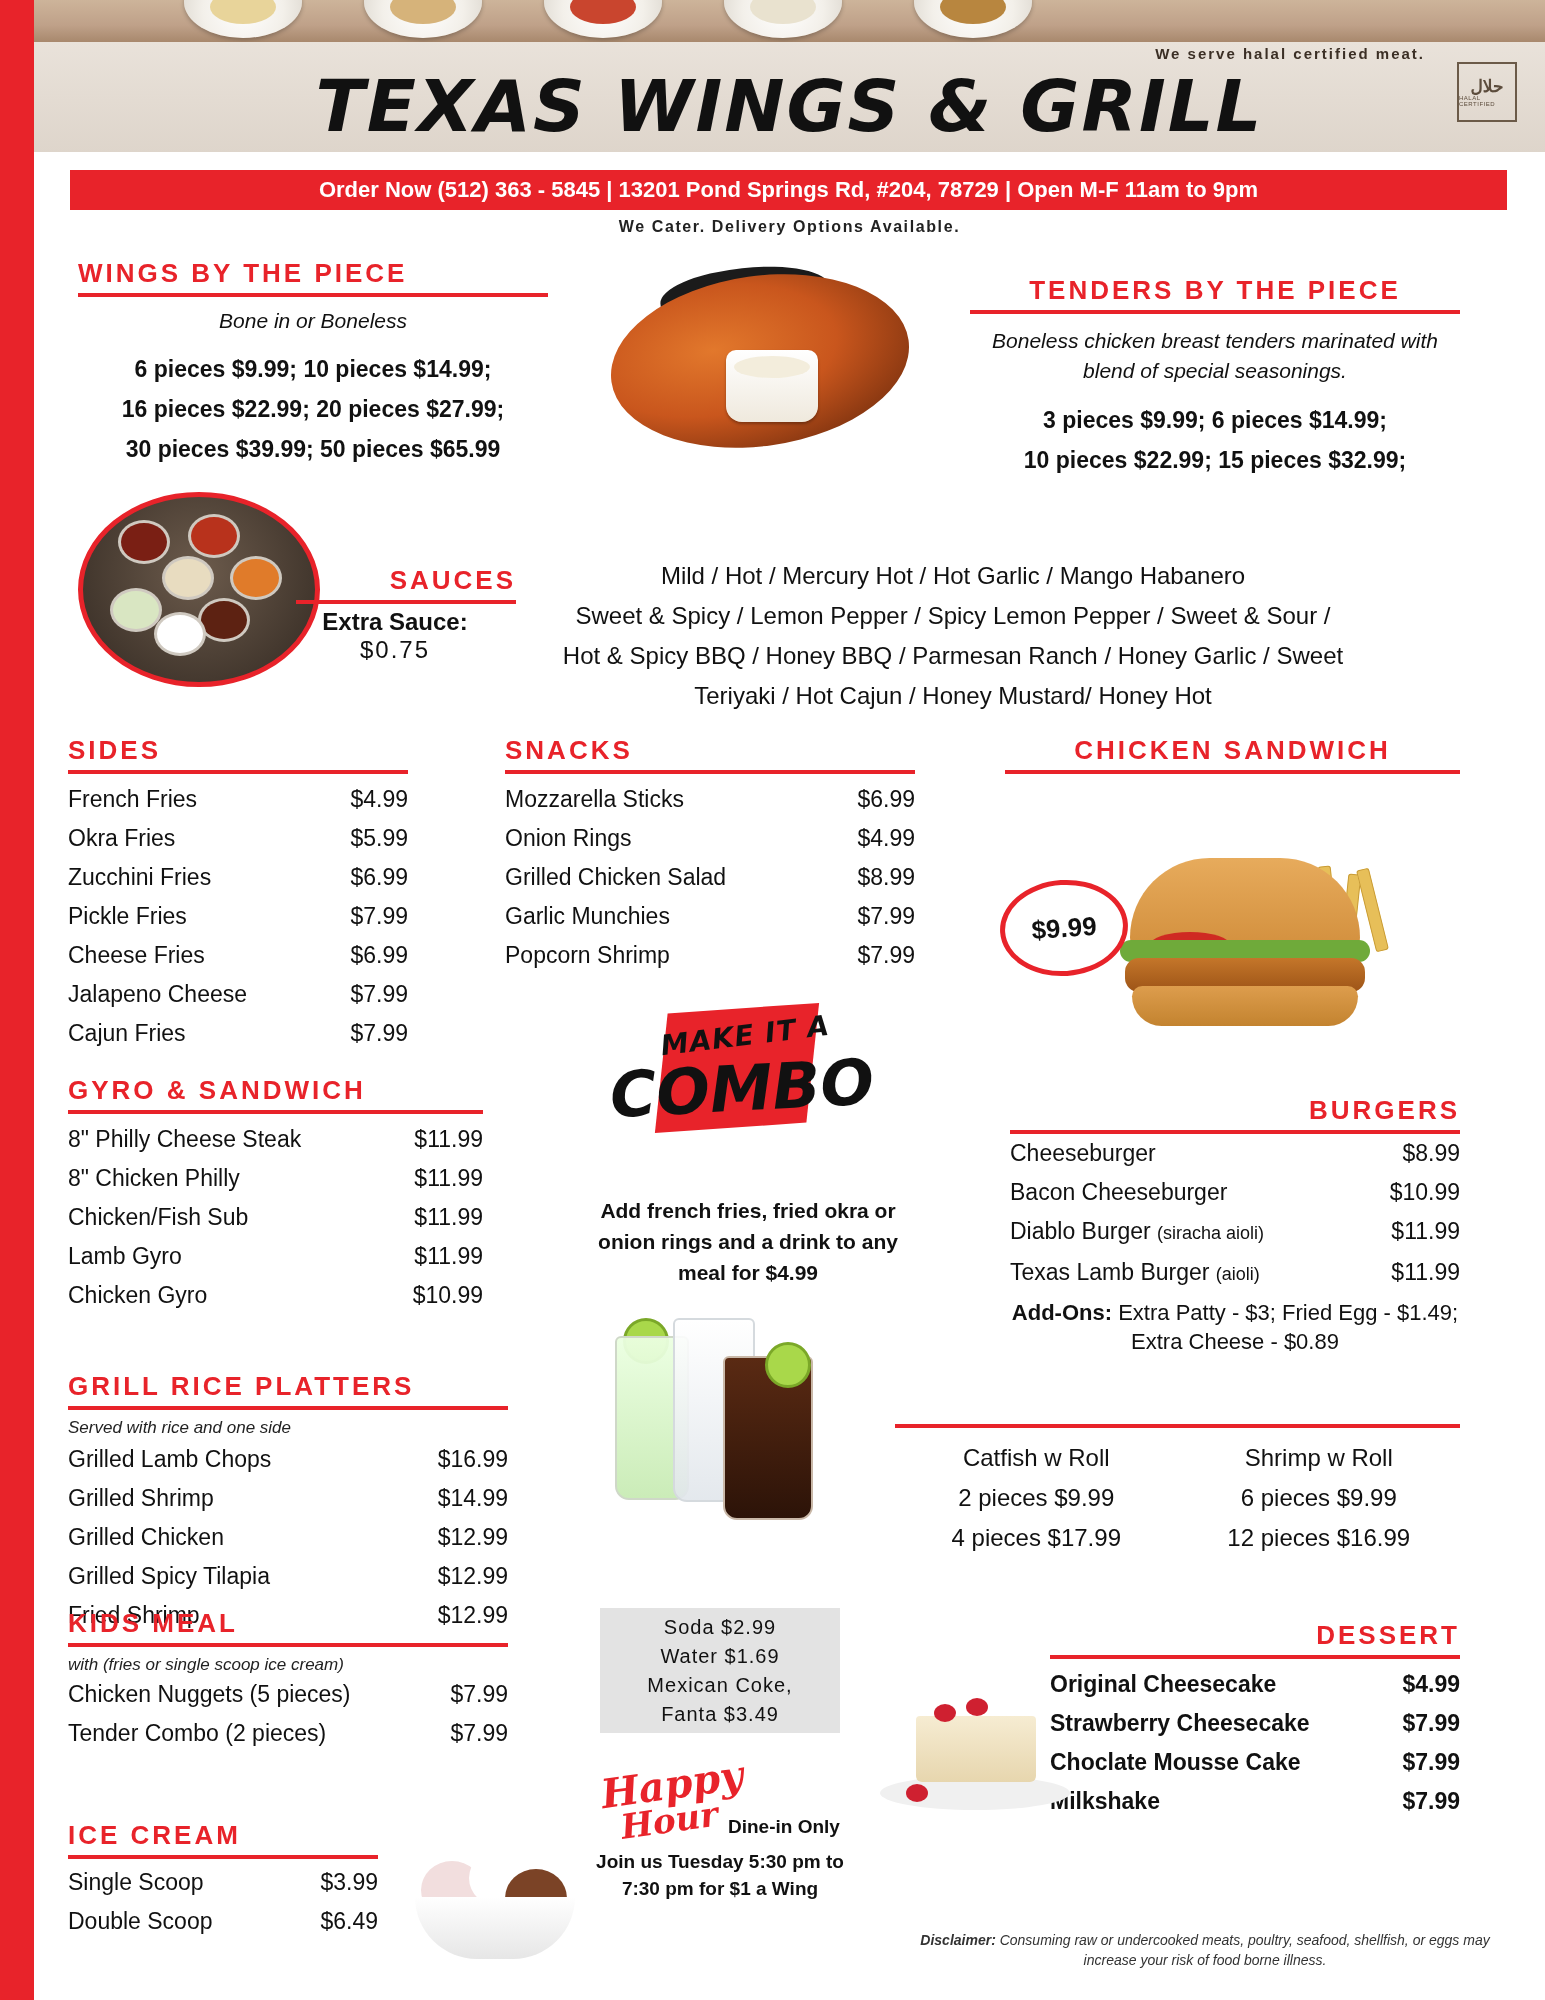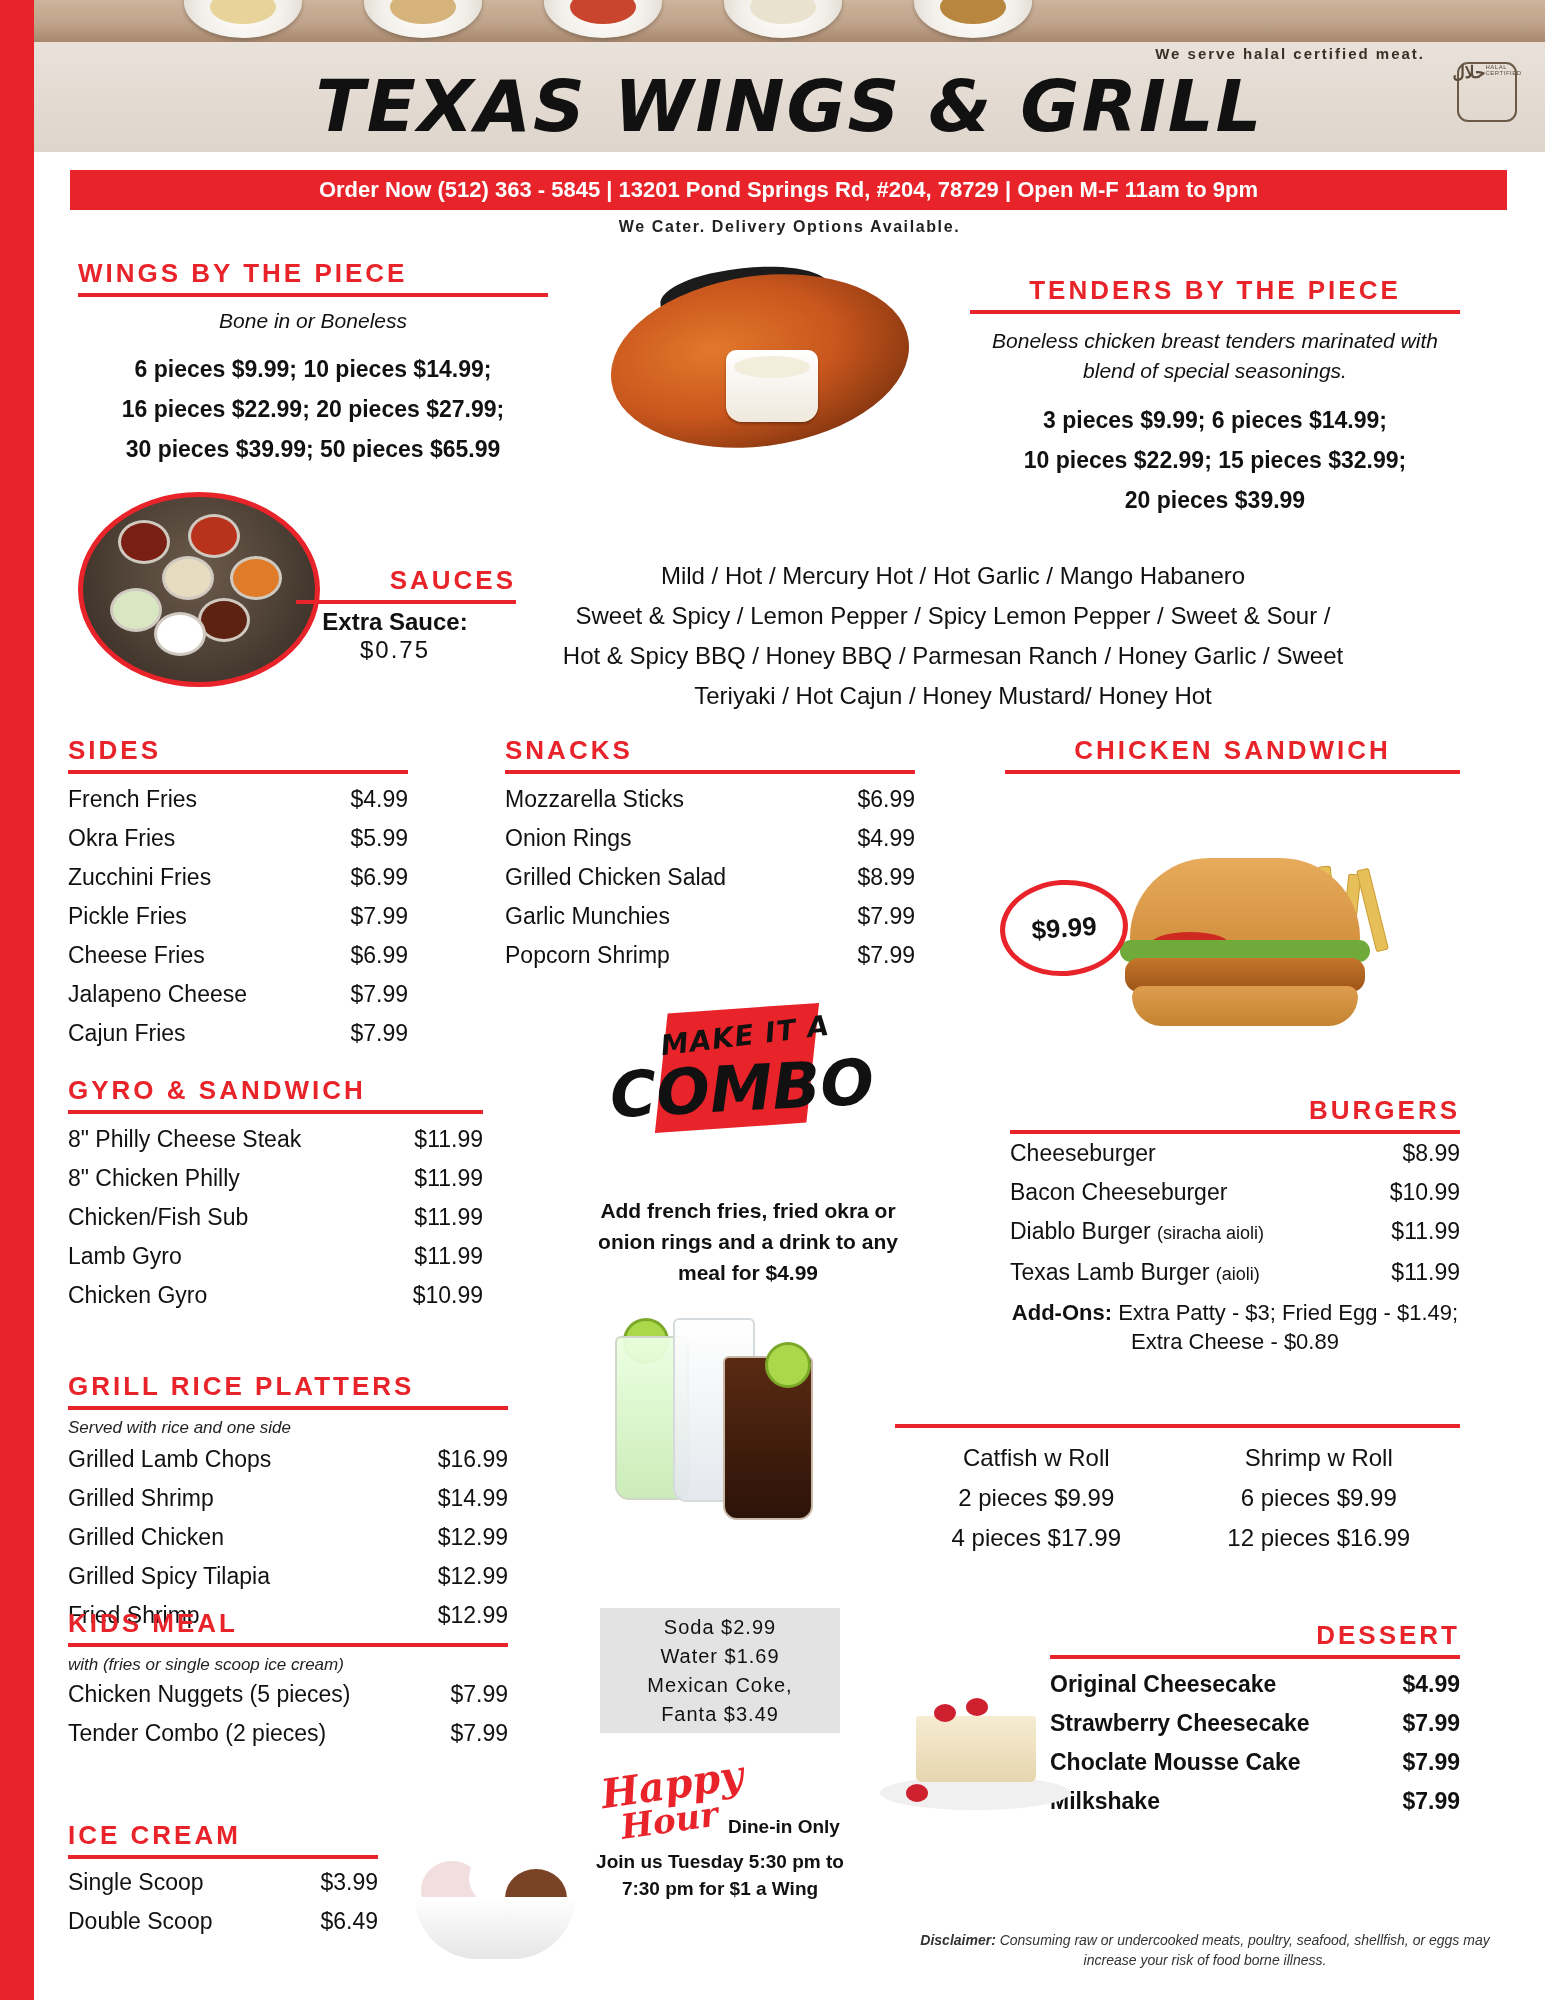--- a/index.html
+++ b/index.html
@@ -17,22 +17,22 @@
   
   .photostrip{position:absolute;left:34px;top:0;width:1511px;height:42px;
     background:linear-gradient(180deg,#cdb49a 0%,#bfa189 60%,#a8886d 100%);overflow:hidden;}
   .bowl{position:absolute;top:-34px;width:118px;height:72px;border-radius:50%;
      background:radial-gradient(circle at 50% 60%,#fff 0%,#f3f0ea 55%,#d9d4cb 100%);
      box-shadow:0 2px 4px rgba(0,0,0,.25);}
   .bowl i{position:absolute;left:26px;top:24px;width:66px;height:34px;border-radius:50%;display:block;}
   .header{position:absolute;left:34px;top:42px;width:1511px;height:110px;
      background:linear-gradient(180deg,#e9e2da 0%,#ded5cb 100%);}
   .halal-note{position:absolute;right:120px;top:3px;font-size:15px;letter-spacing:2px;font-weight:bold;color:#3b2f25;}
-  .halal-badge{position:absolute;right:28px;top:20px;width:56px;height:56px;border:2px solid #6b5a48;border-radius:11px;
-     display:flex;align-items:flex-start;justify-content:center;flex-direction:row;color:#5c4c3c;font-size:9px;}
+  .halal-badge{position:absolute;right:28px;top:20px;width:56px;height:56px;border:2px solid #6b5a48;border-radius:0;
+     display:flex;align-items:center;justify-content:center;flex-direction:column;color:#5c4c3c;font-size:9px;}
   .halal-badge b{font-size:17px;line-height:1;}
   .brand{position:absolute;left:0;top:22px;width:1511px;text-align:center;
      font-family:"DejaVu Sans", sans-serif;font-weight:bold;font-style:italic;
      font-size:72px;letter-spacing:2px;color:#111;}
   .orderbar{position:absolute;left:70px;top:170px;width:1437px;height:40px;background:#e8232a;
      display:flex;align-items:center;justify-content:center;color:#fff;font-size:22px;font-weight:bold;}
   .catering{position:absolute;left:0;top:218px;width:1511px;text-align:center;font-size:16px;letter-spacing:1.6px;font-weight:bold;color:#222;}
   .catering{left:34px;}
 
   h2.sect{font-size:26px;letter-spacing:3px;color:#e8232a;margin:0;font-weight:bold;}
@@ -170,21 +170,20 @@
     <div class="dip"></div>
   </div>
 
   <div class="abs" style="left:970px;top:275px;width:490px;">
     <h2 class="sect ctr">TENDERS BY THE PIECE</h2>
     <div class="rule" style="width:490px;"></div>
     <div class="it ctr" style="font-size:21px;margin-top:12px;line-height:30px;">Boneless chicken breast tenders marinated with blend of special seasonings.</div>
     <div class="ctr bold" style="font-size:23px;line-height:40px;margin-top:14px;">
       <div>3 pieces $9.99; 6 pieces $14.99;</div>
       <div>10 pieces $22.99; 15 pieces $32.99;</div>
-      <div>20 pieces $39.99</div>
     </div>
   </div>
 
   <div class="saucewheel">
     <div class="cup" style="left:38px;top:26px;background:#7a1f14;"></div>
     <div class="cup" style="left:108px;top:20px;background:#b8321c;"></div>
     <div class="cup" style="left:150px;top:62px;background:#e07b2a;"></div>
     <div class="cup" style="left:82px;top:62px;background:#e8dcc0;"></div>
     <div class="cup" style="left:30px;top:94px;background:#d9e6c2;"></div>
     <div class="cup" style="left:118px;top:104px;background:#5d2212;"></div>

